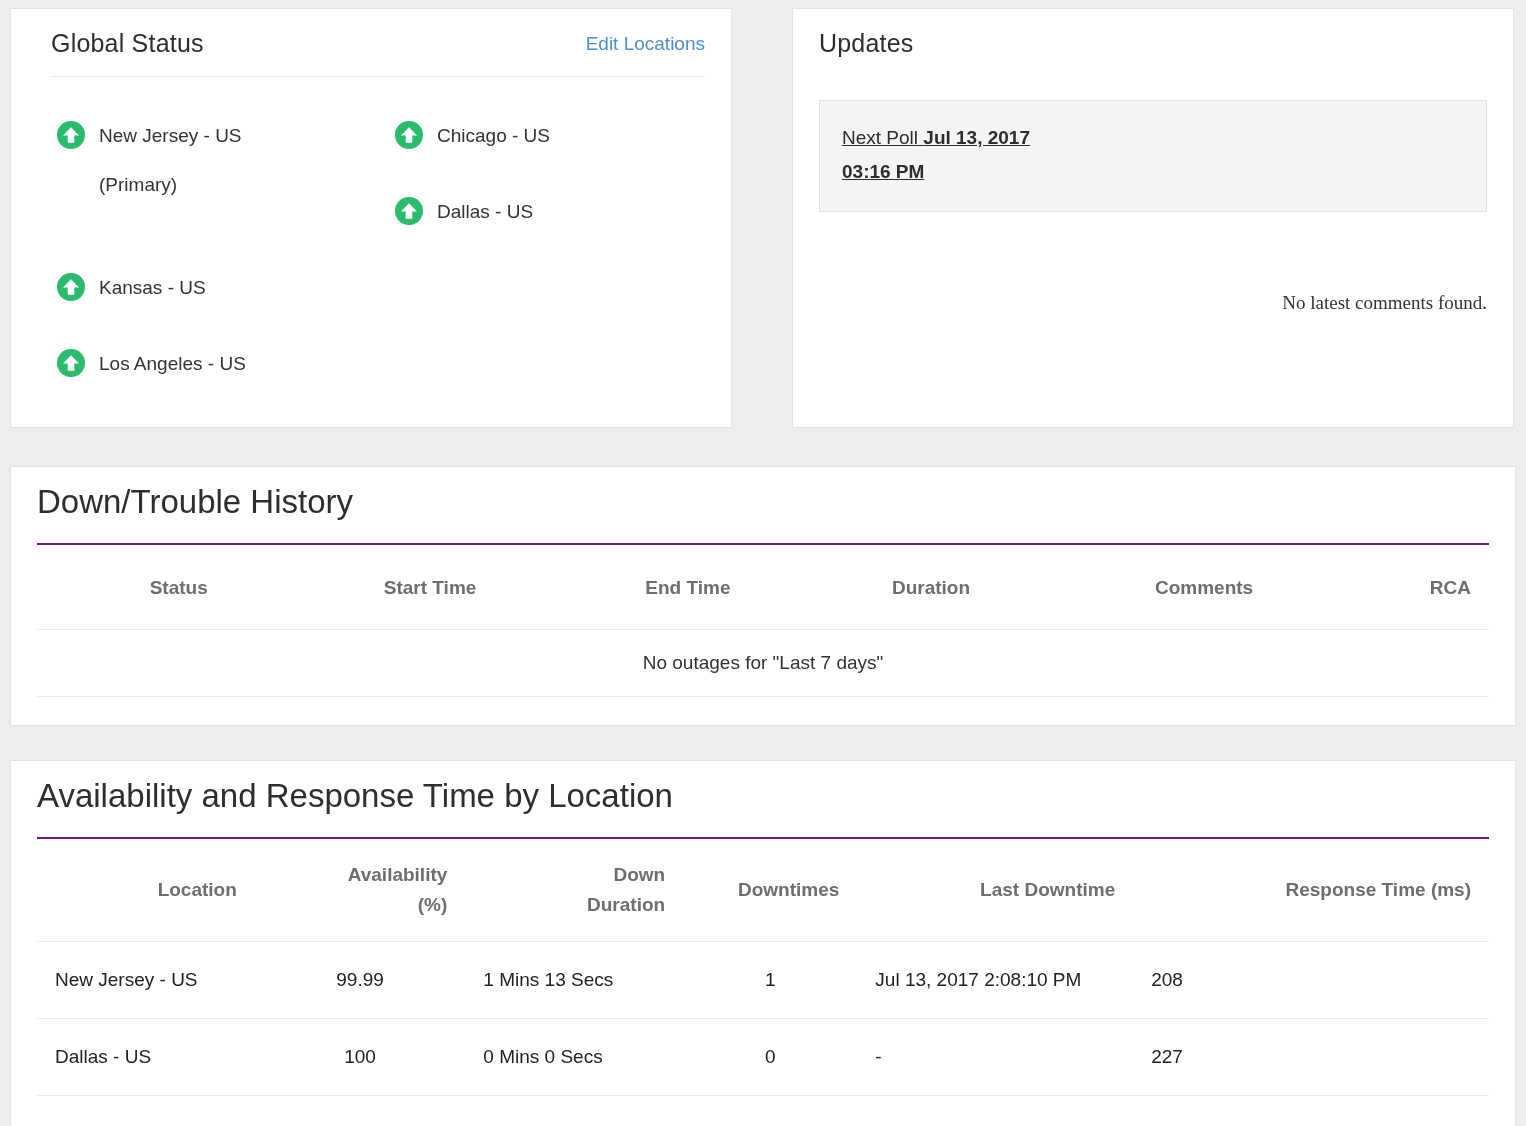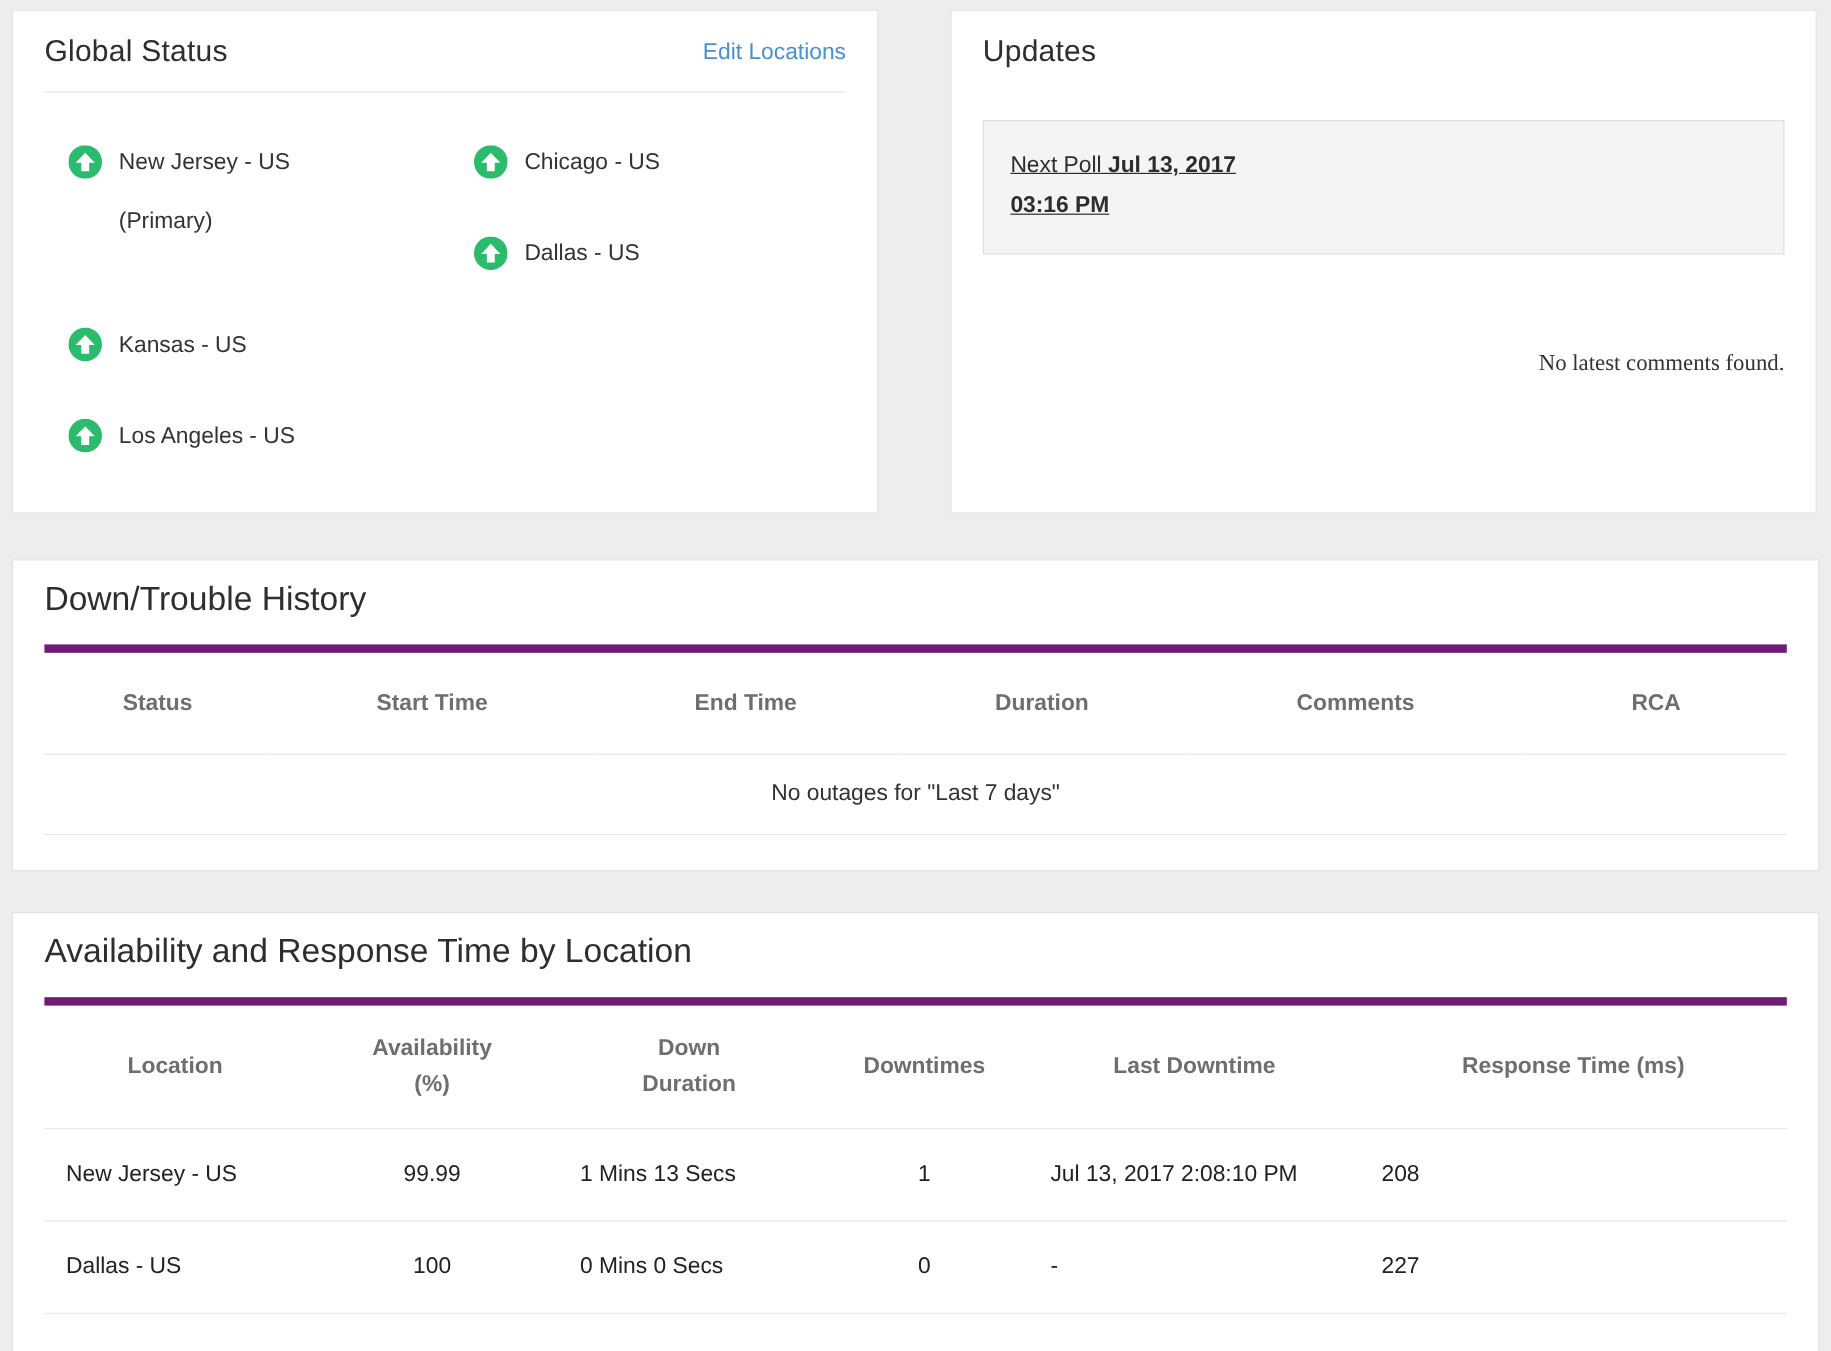--- a/index.html
+++ b/index.html
@@ -15,21 +15,21 @@
   .panel { background:#fff; border:1px solid #e2e2e2; }
 
   
   .top-row { display:flex; gap:60px; }
   .panel-gs, .panel-up { width:722px; height:420px; padding:0 26px; }
 
   .panel-header {
     display:flex; justify-content:space-between; align-items:center;
     padding:20px 0 18px;
   }
-  .panel-header.bordered { border-bottom:1px solid #e6e6e6; }
+  .panel-header.bordered { border-bottom:1px solid #e6e6e6;margin-left:14px; }
   .panel-title { margin:0; font-size:25px; font-weight:400; color:#2e2e2e; letter-spacing:0.2px; }
   .edit-link { font-size:19px; color:#4b90d2; text-decoration:none; cursor:pointer; }
 
   
   .loc-grid {
     margin:44px 0 0 20px;
     display:grid;
     grid-template-columns:338px auto;
     grid-template-rows:repeat(4, 76px);
   }
@@ -49,27 +49,27 @@
   }
   .np-line { line-height:34px;text-decoration:underline; }
   .no-comments { margin-top:80px; text-align:right; font-size:19px; color:#333;font-family:Liberation Serif, serif; }
 
   
   .panel-history { margin-top:38px; height:260px; padding:0 26px; }
   .panel-avail   { margin-top:34px; height:400px; padding:0 26px; }
 
   .section-title {
     margin:0; padding:16px 0 22px;
-    font-size:28px; font-weight:400; color:#2e2e2e;
-    border-bottom:7px solid #701a75;
+    font-size:33px; font-weight:400; color:#2e2e2e;
+    border-bottom:2px solid #701a75;
   }
 
   table { width:100%; border-collapse:collapse; table-layout:fixed; }
   th {
-    text-align:center; vertical-align:middle;
+    text-align:right; vertical-align:middle;
     color:#6e6e6e; font-size:19px; font-weight:bold;
     border-bottom:1px solid #e8e8e8;
   }
   td {
     font-size:19px; color:#222; vertical-align:middle;
     border-bottom:1px solid #e8e8e8;
   }
   .tbl-history th { padding:32px 18px 30px; }
   .tbl-history td.empty-row { padding:22px 18px; text-align:center; color:#333; }
 

